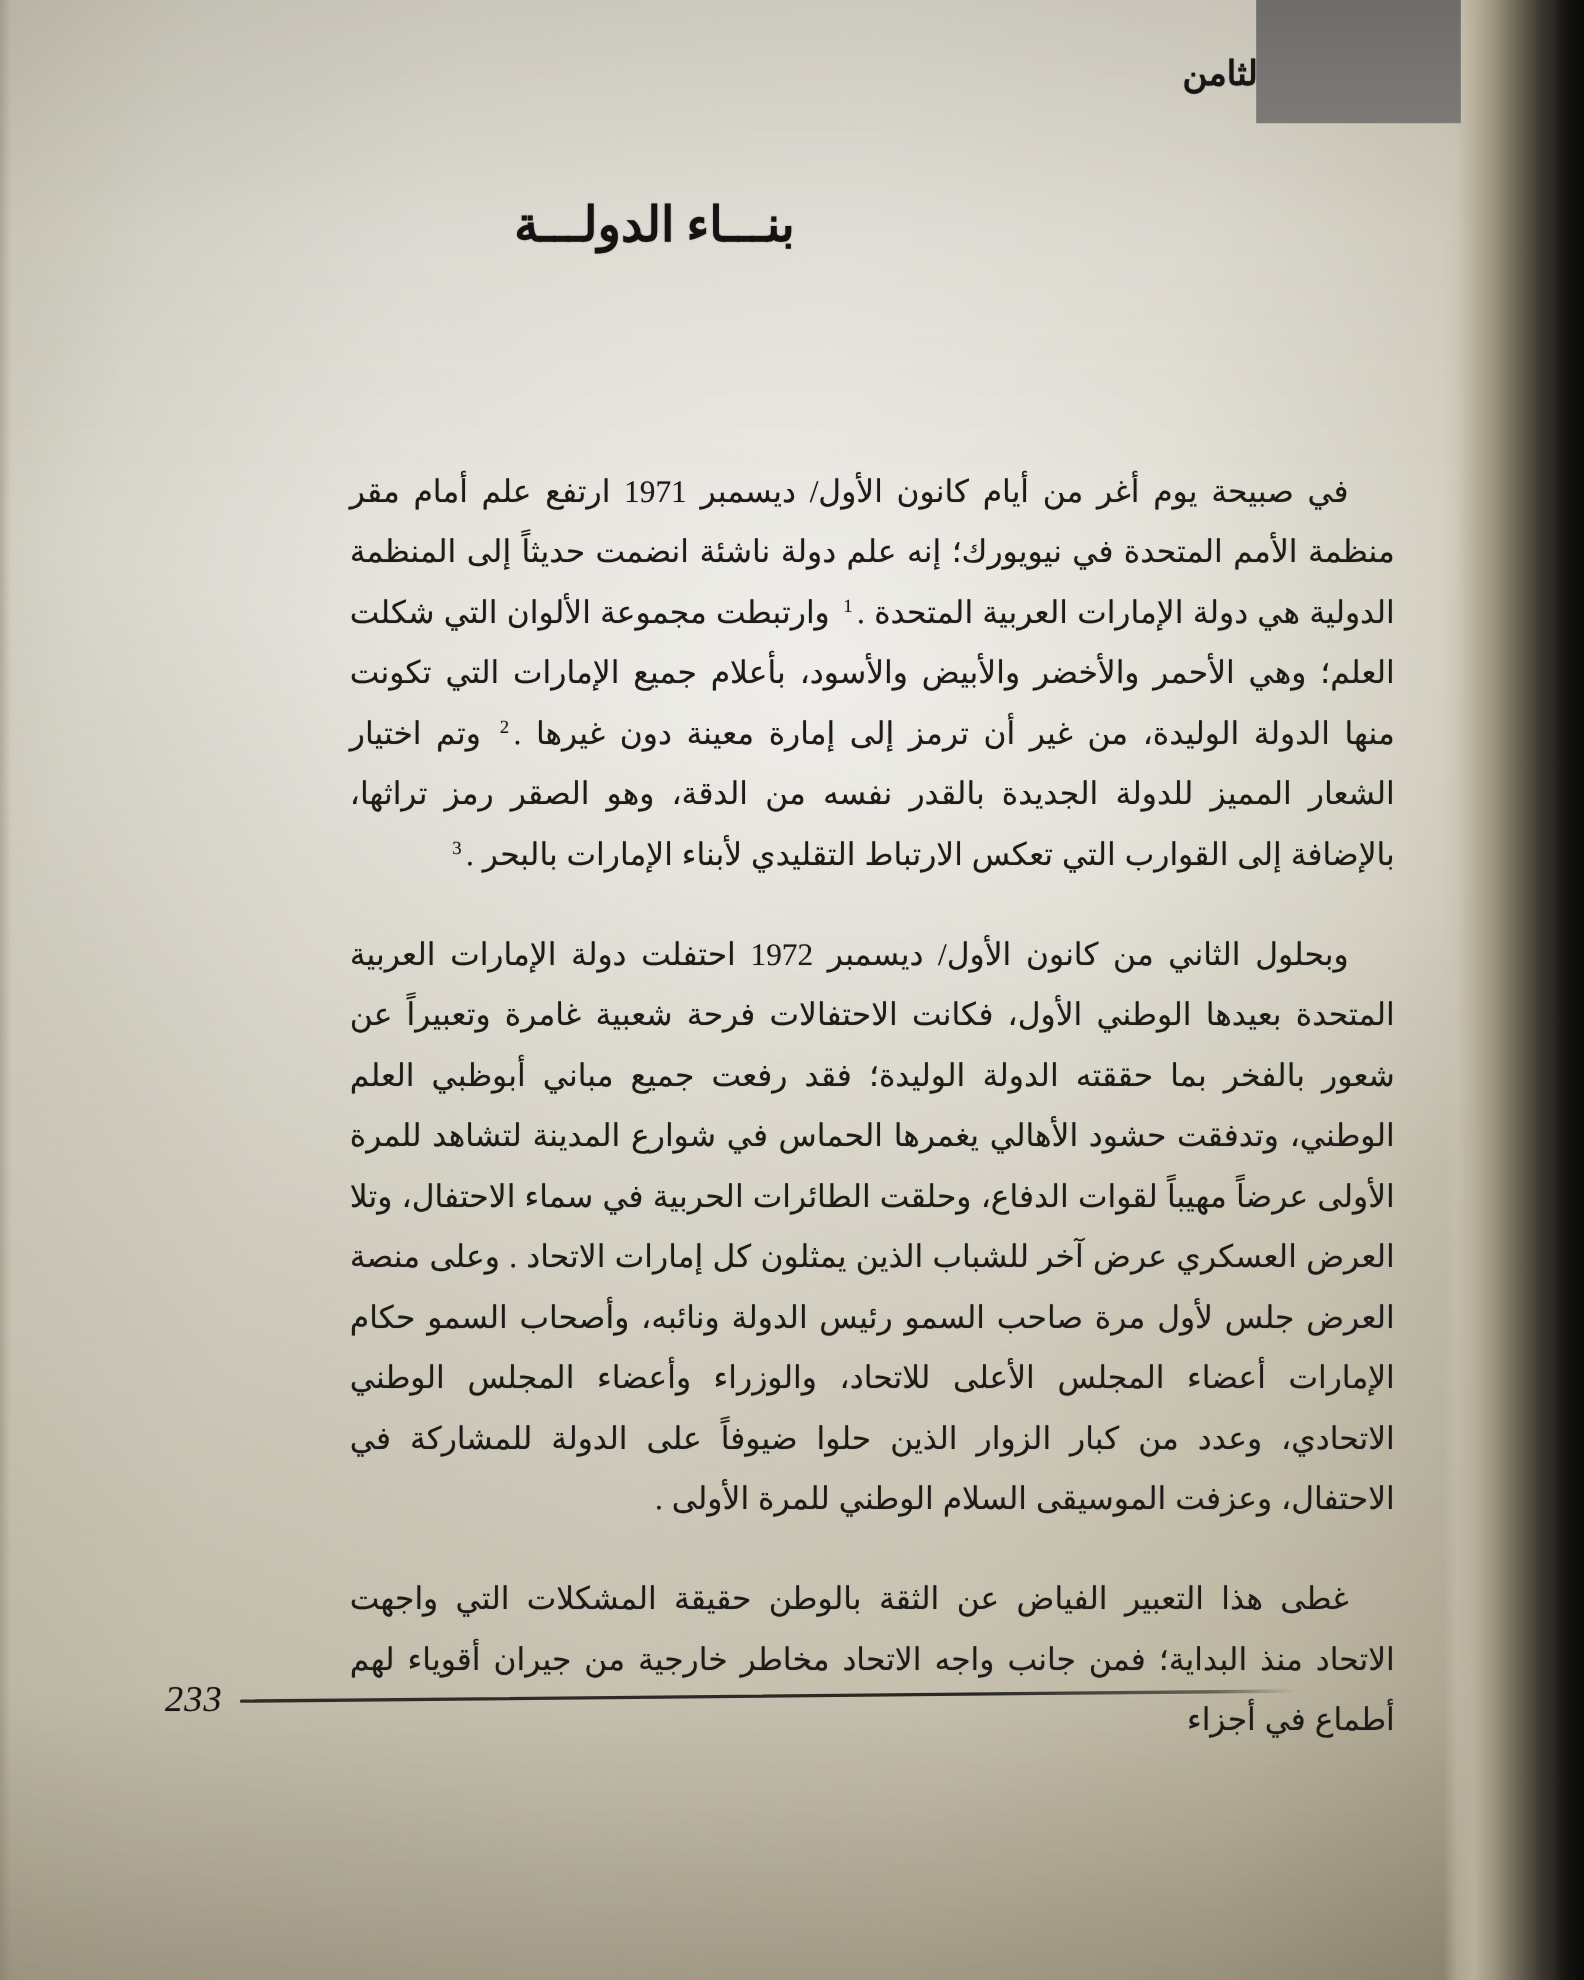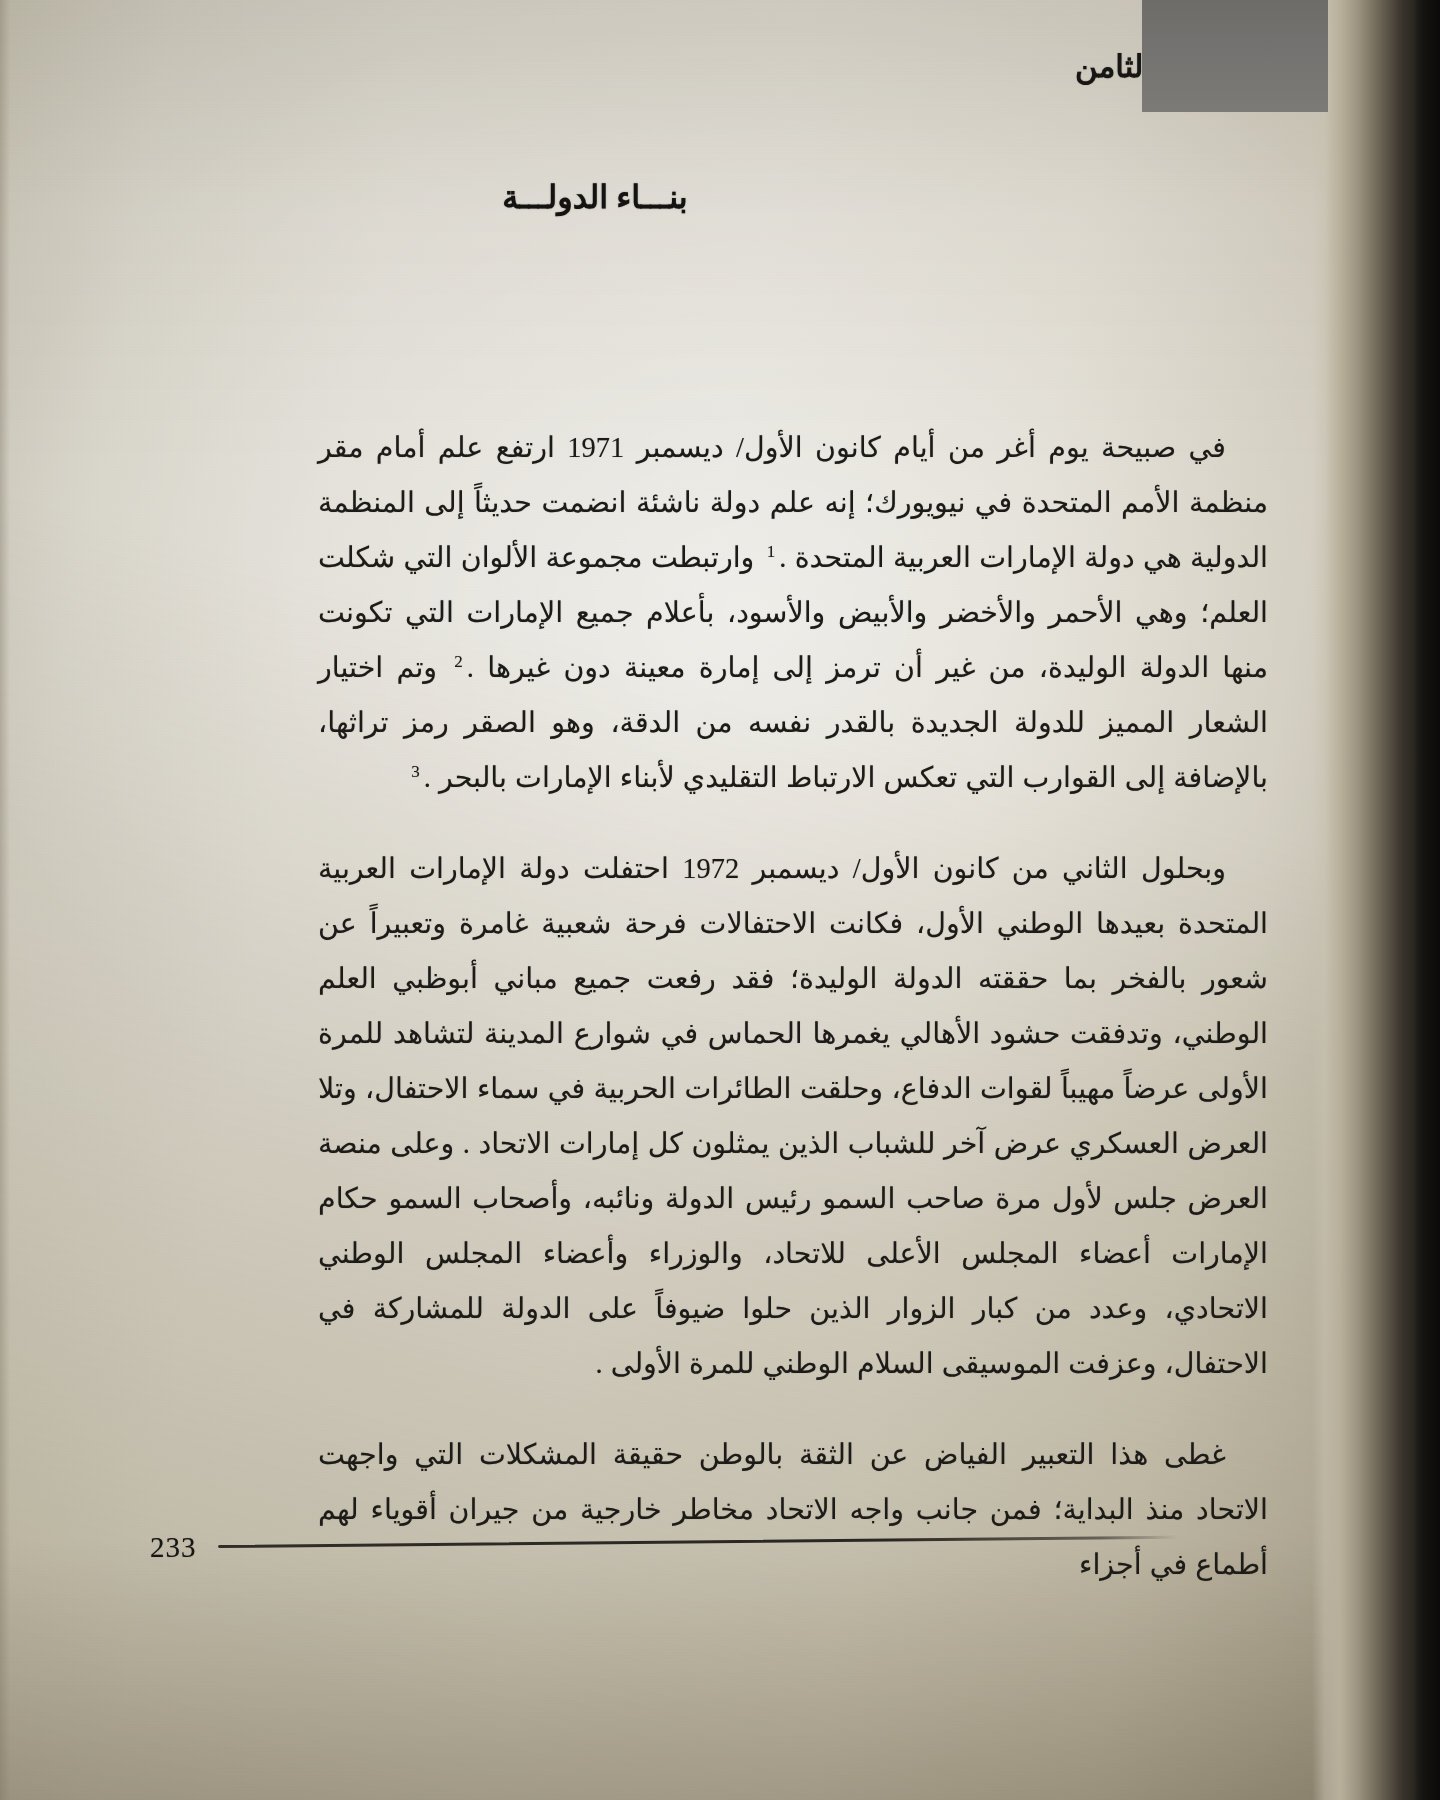--- a/index.html
+++ b/index.html
@@ -104,21 +104,21 @@
     color: #171614;
     text-shadow: 0 0 1.2px rgba(30,28,24,0.45);
   }
 
   .chapter-title {
     position: absolute;
     top: 178px;
     right: 0; left: 0;
     text-align: center;
     padding-right: 250px;
-    font-size: 32px;
+    font-size: 44px;
     font-weight: 700;
     letter-spacing: 1px;
     color: #141311;
     text-shadow: 0 0 1.3px rgba(30,28,24,0.5);
   }
 
   .body-col {
     position: absolute;
     top: 420px;
     right: 172px;
@@ -143,24 +143,25 @@
     vertical-align: super;
     line-height: 0;
     padding: 0 4px;
   }
 
   
   .folio {
     position: absolute;
     bottom: 236px;
     left: 150px;
-    font-size: 29px;
+    font-size: 33px;
     letter-spacing: 1px;
     color: #171614;
     text-shadow: 0 0 1px rgba(30,28,24,0.4);
+    font-style: italic;
   }
   .footer-rule {
     position: absolute;
     bottom: 252px;
     left: 218px;
     width: 960px;
     height: 3px;
     background: linear-gradient(90deg, rgba(28,26,22,0.88) 0%, rgba(28,26,22,0.92) 70%, rgba(28,26,22,0.55) 92%, rgba(28,26,22,0) 100%);
     border-radius: 2px;
     transform: rotate(-0.55deg);

